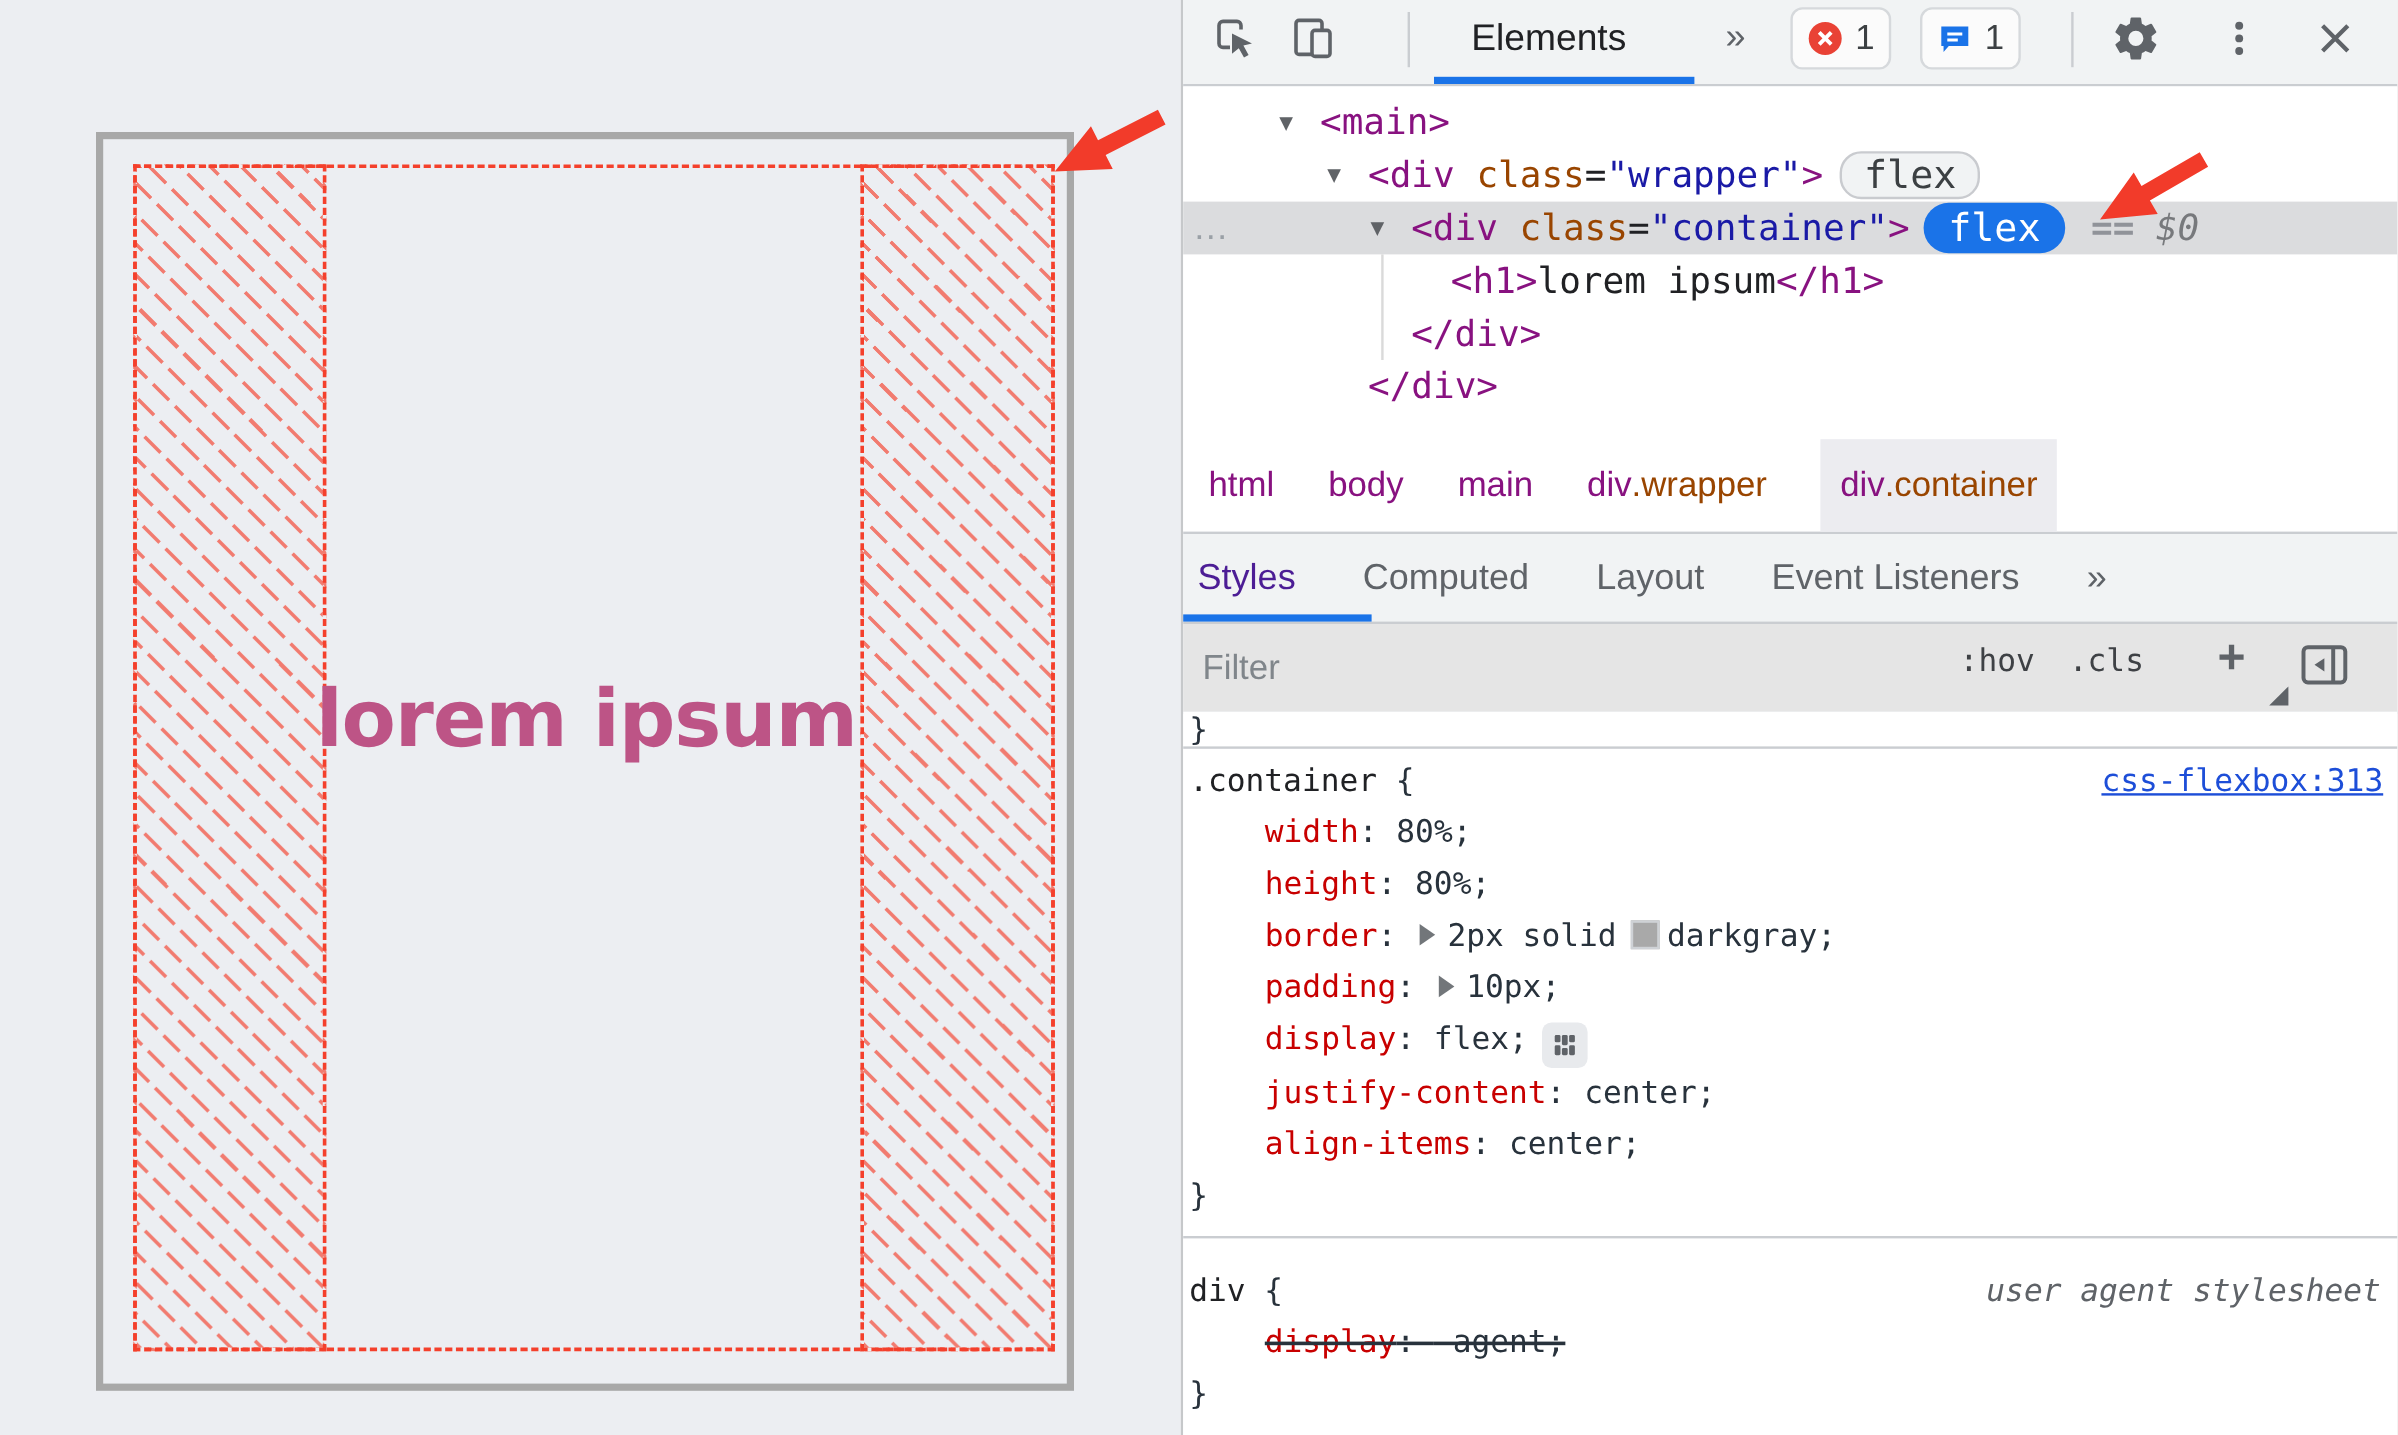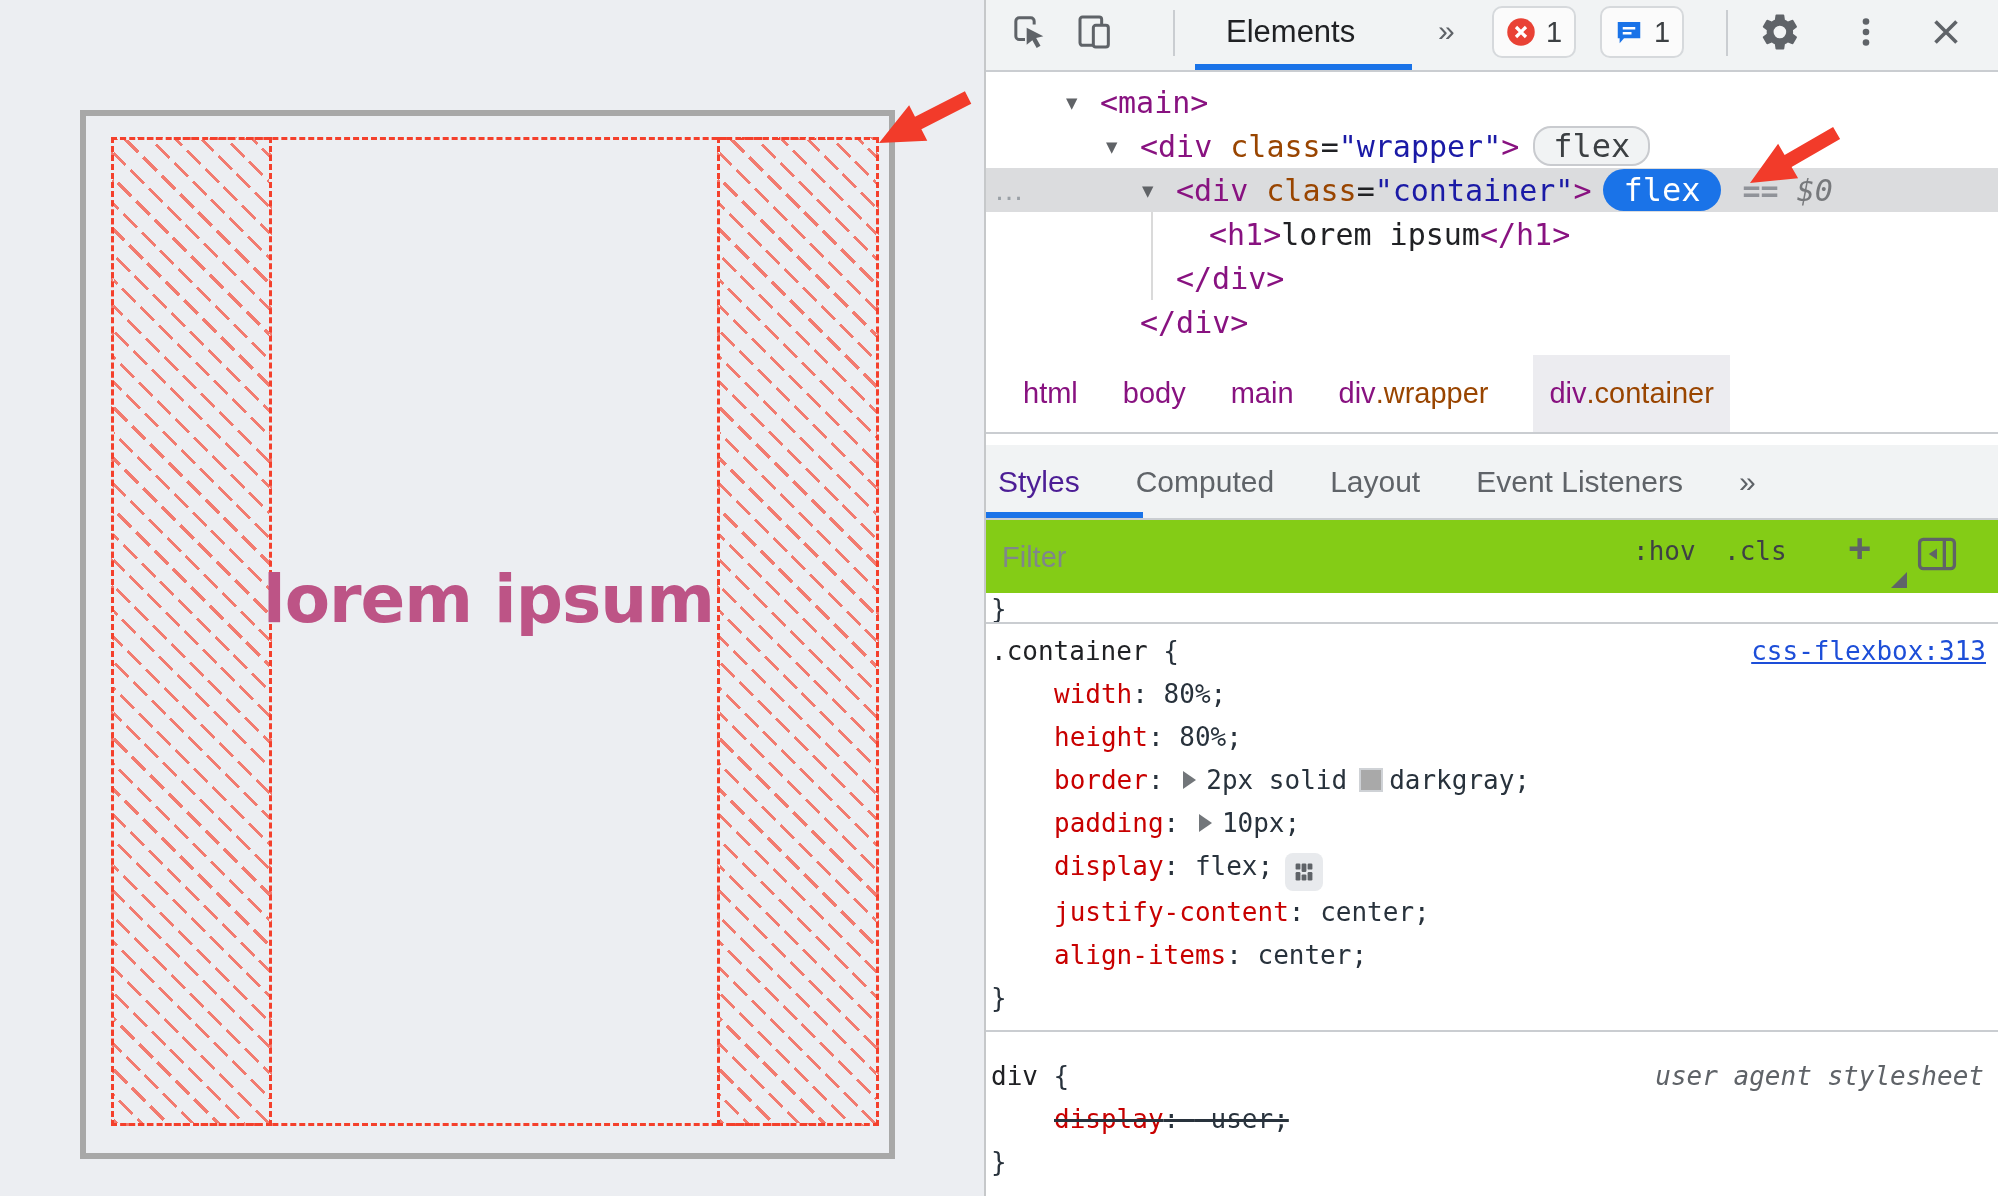--- a/index.html
+++ b/index.html
@@ -54,32 +54,32 @@
   .guide{position:absolute;left:165px;top:140px;width:2px;height:88px;background:#dadada;}
   .flex-badge{display:inline-flex;align-items:center;justify-content:center;
     font-family:"DejaVu Sans Mono","Liberation Mono",monospace;font-size:32px;}
   .flex-badge.gray{margin-left:14px;height:36px;padding:0 18px;border-radius:18px;
     border:2px solid #c9cbcf;background:#f1f3f4;color:#3c4043;}
   .flex-badge.blue{margin-left:12px;height:42px;padding:0 20px;border-radius:21px;
     background:#1a73e8;color:#fff;}
   .eqeq{margin-left:22px;color:#909399;font-weight:bold;}
   .dollar0{margin-left:18px;color:#77797c;font-style:italic;}
   
-  .crumbs{position:absolute;left:0;top:355px;right:0;height:77px;background:#fff;
-    border-bottom:2px solid #cacdd1;display:flex;align-items:stretch;padding-left:37px;font-size:29px;}
+  .crumbs{position:absolute;left:0;top:366px;right:0;height:77px;background:#fff;
+    border-bottom:2px solid #cacdd1;display:flex;align-items:stretch;padding-left:21px;font-size:29px;}
   .crumb{display:flex;align-items:center;margin-right:45px;white-space:pre;}
   .crumb.sel{background:#ececf0;padding:0 16px;margin-right:0;}
   
   .styletabs{position:absolute;left:0;top:445px;right:0;height:73px;background:#f1f3f4;
     border-bottom:2px solid #cacdd1;display:flex;align-items:center;padding-left:12px;font-size:30px;color:#5f6368;}
   .styletabs .stab{margin-right:56px;}
   .styletabs .stab.active{color:#4c1d95;}
   .styles-underline{position:absolute;left:0;top:512px;width:157px;height:6px;background:#1a73e8;}
   
-  .filterbar{position:absolute;left:0;top:520px;right:0;height:73px;background:#84cc16;
+  .filterbar{position:absolute;left:0;top:520px;right:0;height:73px;background:#e5e5e5;
     border-bottom:2px solid #dadce0;}
   .filterbar input{position:absolute;left:14px;top:12px;width:560px;height:48px;border:none;outline:none;
     font-family:"Liberation Sans",sans-serif;font-size:29px;color:#202124;background:transparent;}
   .filterbar input::placeholder{color:#80868b;}
   .fctl{position:absolute;top:16px;font-family:"DejaVu Sans Mono","Liberation Mono",monospace;
     font-size:26px;color:#3e4145;}
   .plusbtn{position:absolute;left:862px;top:6px;font-size:40px;color:#5f6368;font-weight:bold;}
   .corner-tri{position:absolute;left:905px;top:52px;width:0;height:0;
     border-bottom:16px solid #5f6368;border-left:16px solid transparent;}
   .sidebar-toggle{position:absolute;left:929px;top:12px;}
@@ -261,19 +261,19 @@
               </svg></span></div>
         <div class="cssline prop"><span class="prop-name">justify-content</span><span>: </span><span>center;</span></div>
         <div class="cssline prop"><span class="prop-name">align-items</span><span>: </span><span>center;</span></div>
         <div class="cssline"><span>}</span></div>
       </div>
 
       <div class="sect-div" style="top:437px;"></div>
 
       <div class="rule-b">
         <div class="cssline"><span class="plain">div</span><span> {</span><span class="ua-origin">user agent stylesheet</span></div>
-        <div class="cssline prop"><span class="struckline"><span class="prop-name">display</span><span>: </span><span> user;</span></span></div>
+        <div class="cssline prop"><span class="struckline"><span class="prop-name">display</span><span>: </span><span> agent;</span></span></div>
         <div class="cssline"><span>}</span></div>
       </div>
 
     </div>
   </div>
 </div>
 
 </body></html>

